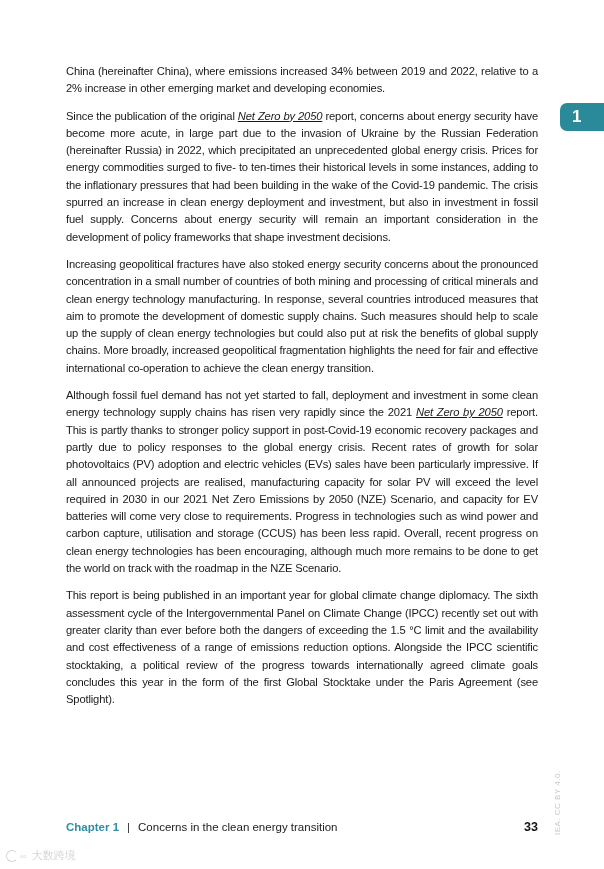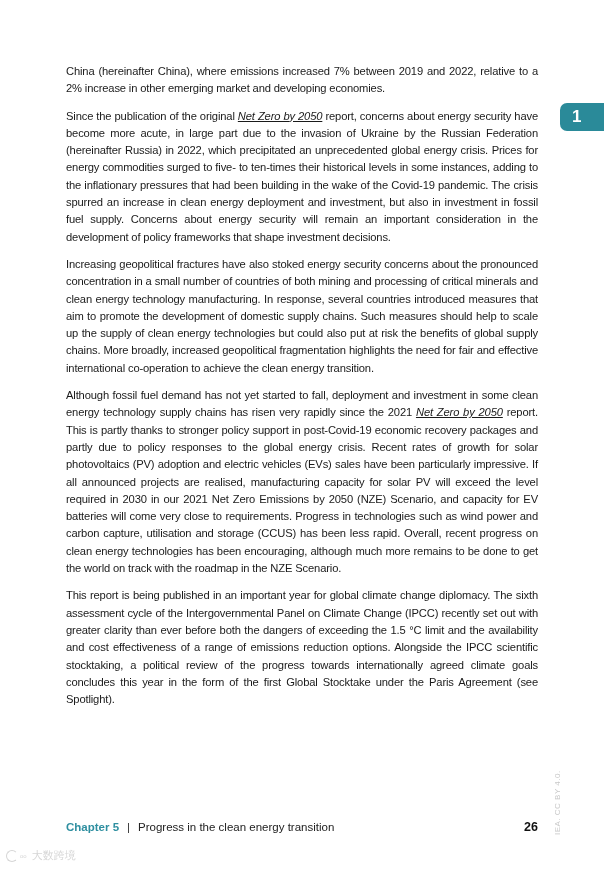--- a/index.html
+++ b/index.html
@@ -42,32 +42,32 @@
     .watermark .wm-sup { font-size: 6px; vertical-align: top; margin-right: 3px; }
   </style>
 </head>
 <body>
 
 <div class="chapter-tab">
   <span>1</span>
 </div>
 
 <div class="page-body" id="page-body">
-    <p class="para"><span>China (hereinafter China), where emissions increased 7% between 2019 and 2022, relative to a 2% increase in other emerging market and developing economies.</span></p>
+    <p class="para"><span>China (hereinafter China), where emissions increased 34% between 2019 and 2022, relative to a 2% increase in other emerging market and developing economies.</span></p>
     <p class="para"><span>Since the publication of the original </span><i>Net Zero by 2050</i><span> report, concerns about energy security have become more acute, in large part due to the invasion of Ukraine by the Russian Federation (hereinafter Russia) in 2022, which precipitated an unprecedented global energy crisis. Prices for energy commodities surged to five- to ten-times their historical levels in some instances, adding to the inflationary pressures that had been building in the wake of the Covid-19 pandemic. The crisis spurred an increase in clean energy deployment and investment, but also in investment in fossil fuel supply. Concerns about energy security will remain an important consideration in the development of policy frameworks that shape investment decisions.</span></p>
     <p class="para"><span>Increasing geopolitical fractures have also stoked energy security concerns about the pronounced concentration in a small number of countries of both mining and processing of critical minerals and clean energy technology manufacturing. In response, several countries introduced measures that aim to promote the development of domestic supply chains. Such measures should help to scale up the supply of clean energy technologies but could also put at risk the benefits of global supply chains. More broadly, increased geopolitical fragmentation highlights the need for fair and effective international co-operation to achieve the clean energy transition.</span></p>
     <p class="para"><span>Although fossil fuel demand has not yet started to fall, deployment and investment in some clean energy technology supply chains has risen very rapidly since the 2021 </span><i>Net Zero by 2050</i><span> report. This is partly thanks to stronger policy support in post-Covid-19 economic recovery packages and partly due to policy responses to the global energy crisis. Recent rates of growth for solar photovoltaics (PV) adoption and electric vehicles (EVs) sales have been particularly impressive. If all announced projects are realised, manufacturing capacity for solar PV will exceed the level required in 2030 in our 2021 Net Zero Emissions by 2050 (NZE) Scenario, and capacity for EV batteries will come very close to requirements. Progress in technologies such as wind power and carbon capture, utilisation and storage (CCUS) has been less rapid. Overall, recent progress on clean energy technologies has been encouraging, although much more remains to be done to get the world on track with the roadmap in the NZE Scenario.</span></p>
     <p class="para"><span>This report is being published in an important year for global climate change diplomacy. The sixth assessment cycle of the Intergovernmental Panel on Climate Change (IPCC) recently set out with greater clarity than ever before both the dangers of exceeding the 1.5 °C limit and the availability and cost effectiveness of a range of emissions reduction options. Alongside the IPCC scientific stocktaking, a political review of the progress towards internationally agreed climate goals concludes this year in the form of the first Global Stocktake under the Paris Agreement (see Spotlight).</span></p>
   </div>
 
 <div class="footer">
-  <span class="chap">Chapter 5</span>
+  <span class="chap">Chapter 1</span>
   <span class="sep">|</span>
-  <span>Progress in the clean energy transition</span>
-  <span class="page-num">26</span>
+  <span>Concerns in the clean energy transition</span>
+  <span class="page-num">33</span>
 </div>
 
 <div class="license">IEA. CC BY 4.0.</div>
 
 <div class="watermark">
   <span class="wm-icon"></span>
   <span class="wm-sup">oo</span>
   <span>大数跨境</span>
 </div>
 

